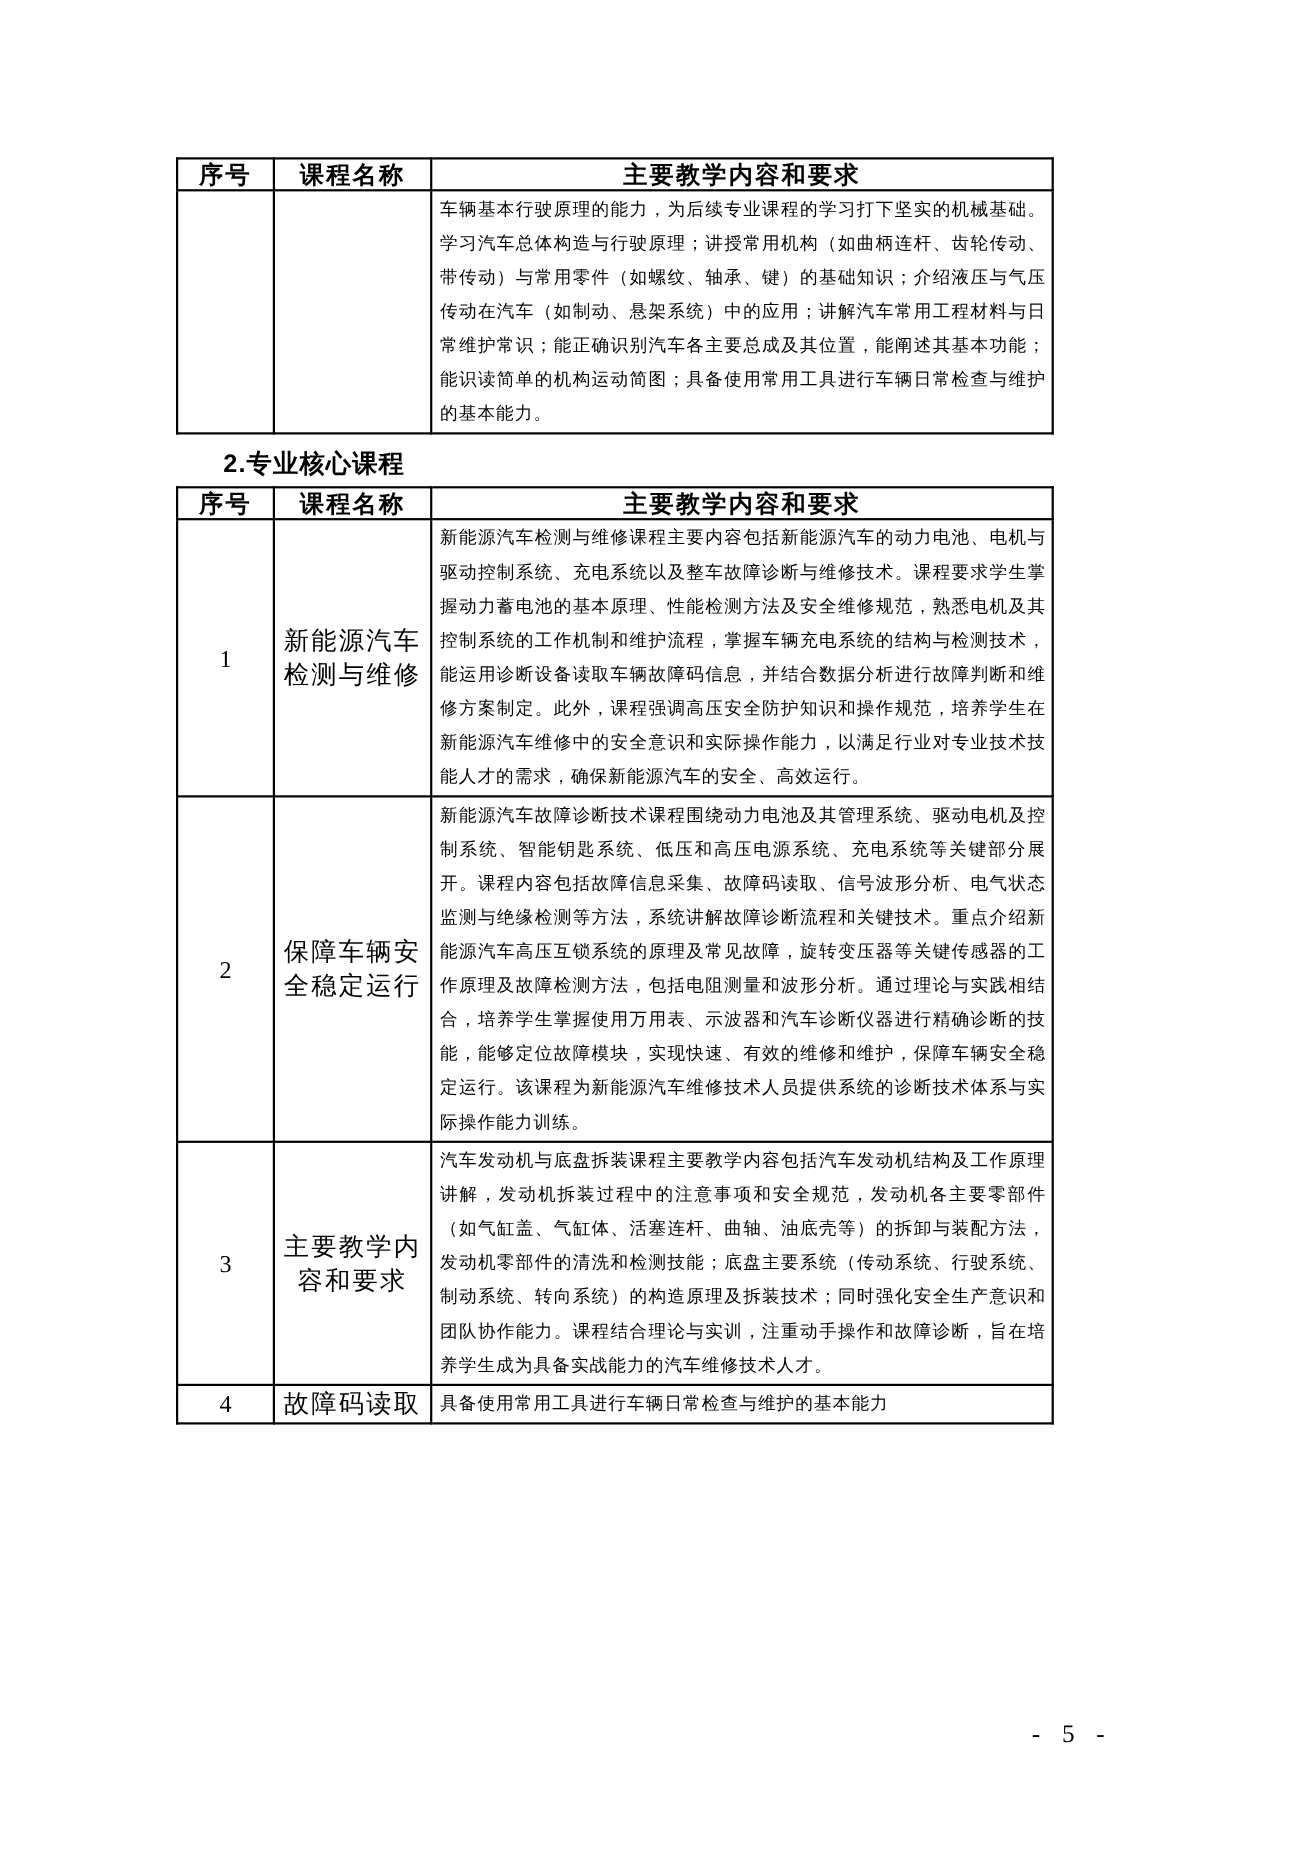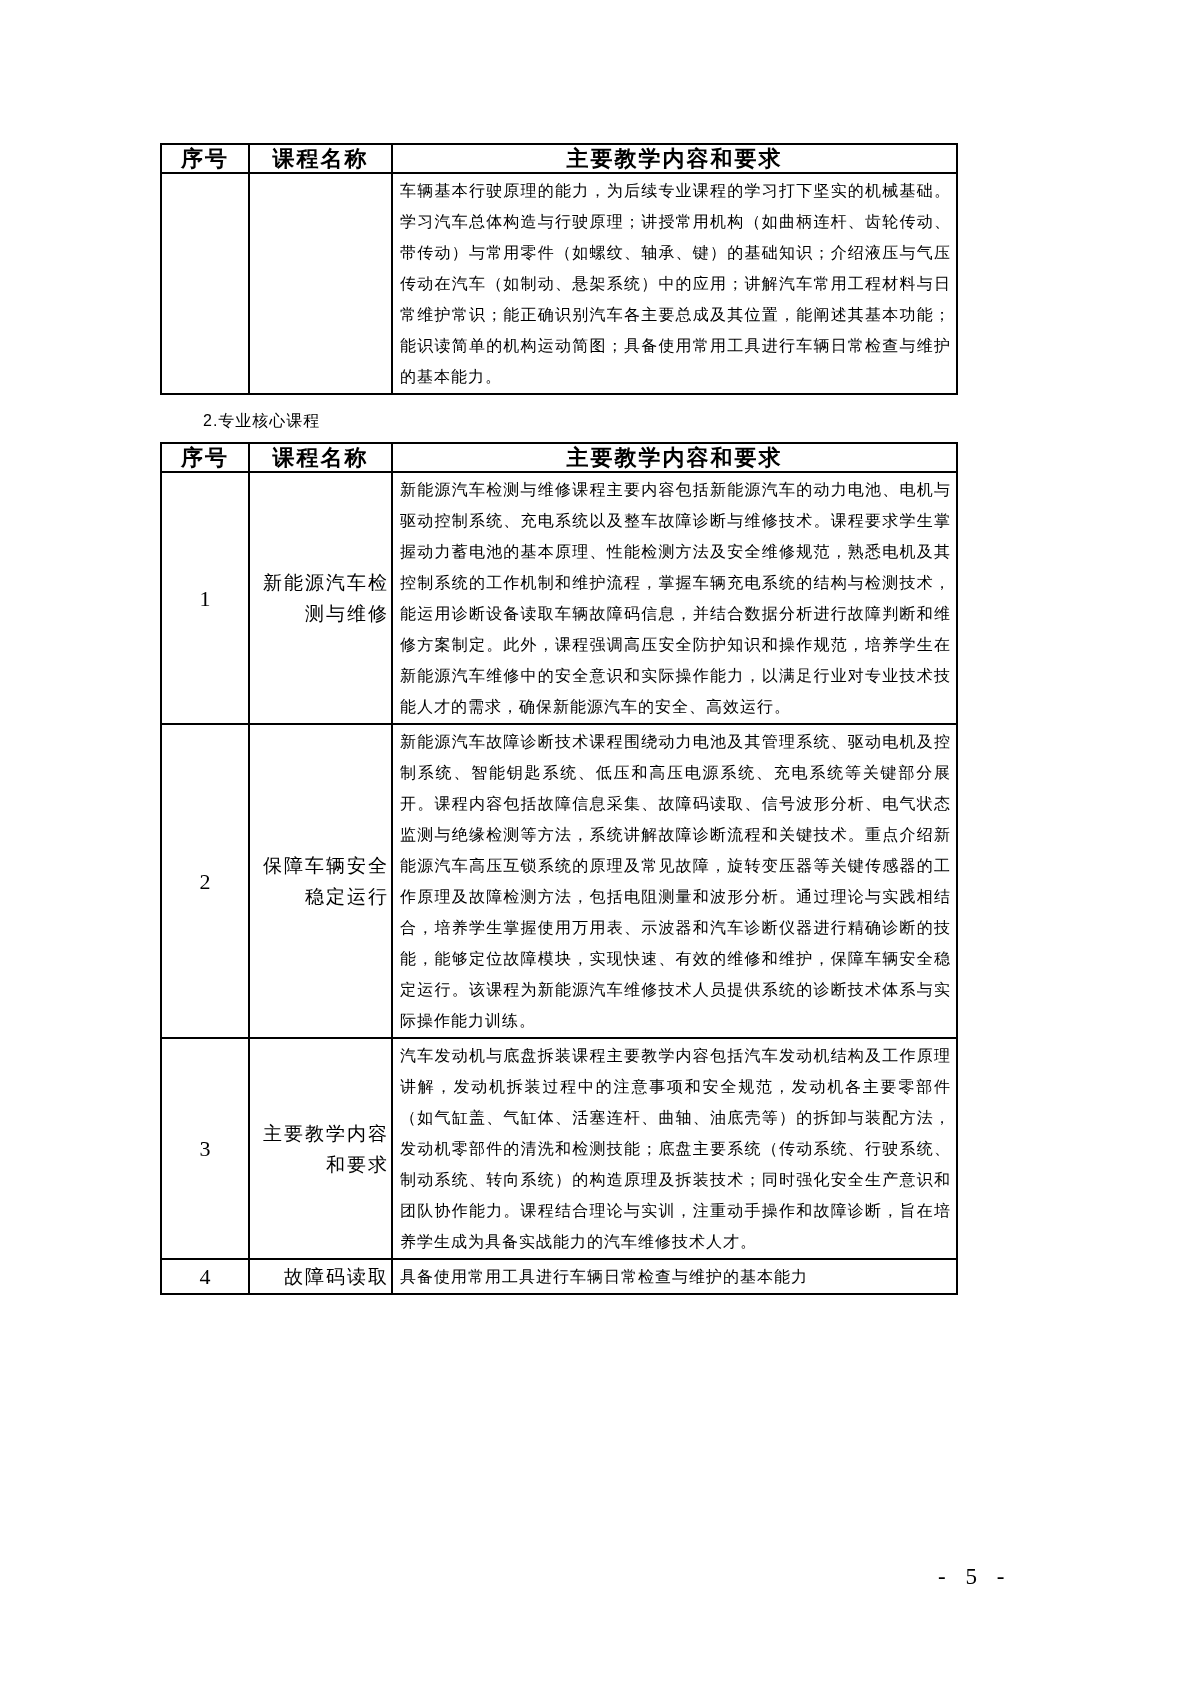--- a/index.html
+++ b/index.html
@@ -44,42 +44,42 @@
     letter-spacing: 2px;
   }
   td.no-cell {
     text-align: center;
     vertical-align: middle;
     font-size: 22px;
     line-height: 31px;
     font-family: "Liberation Serif", serif;
   }
   td.course-cell {
-    text-align: right;
+    text-align: center;
     vertical-align: middle;
-    font-size: 19px;
+    font-size: 23px;
     line-height: 31px;
     letter-spacing: 2px;
     padding: 0 2px;
     font-family: "Liberation Serif", serif;
   }
   td.detail-cell {
     vertical-align: top;
     text-align: justify;
     text-justify: inter-character;
     font-size: 16px;
     line-height: 31px;
     letter-spacing: 1px;
     padding: 1px 5px 1px 7px;
     font-family: "Liberation Serif", serif;
   }
   .section-heading {
     font-family: "Liberation Sans", sans-serif;
-    font-weight: normal;
-    font-size: 16px;
+    font-weight: bold;
+    font-size: 23px;
     line-height: 32px;
     margin: 10px 0 5px 43px;
     letter-spacing: 1px;
   }
   .page-number {
     position: absolute;
     left: 938px;
     top: 1564px;
     font-size: 23px;
     letter-spacing: 3px;

